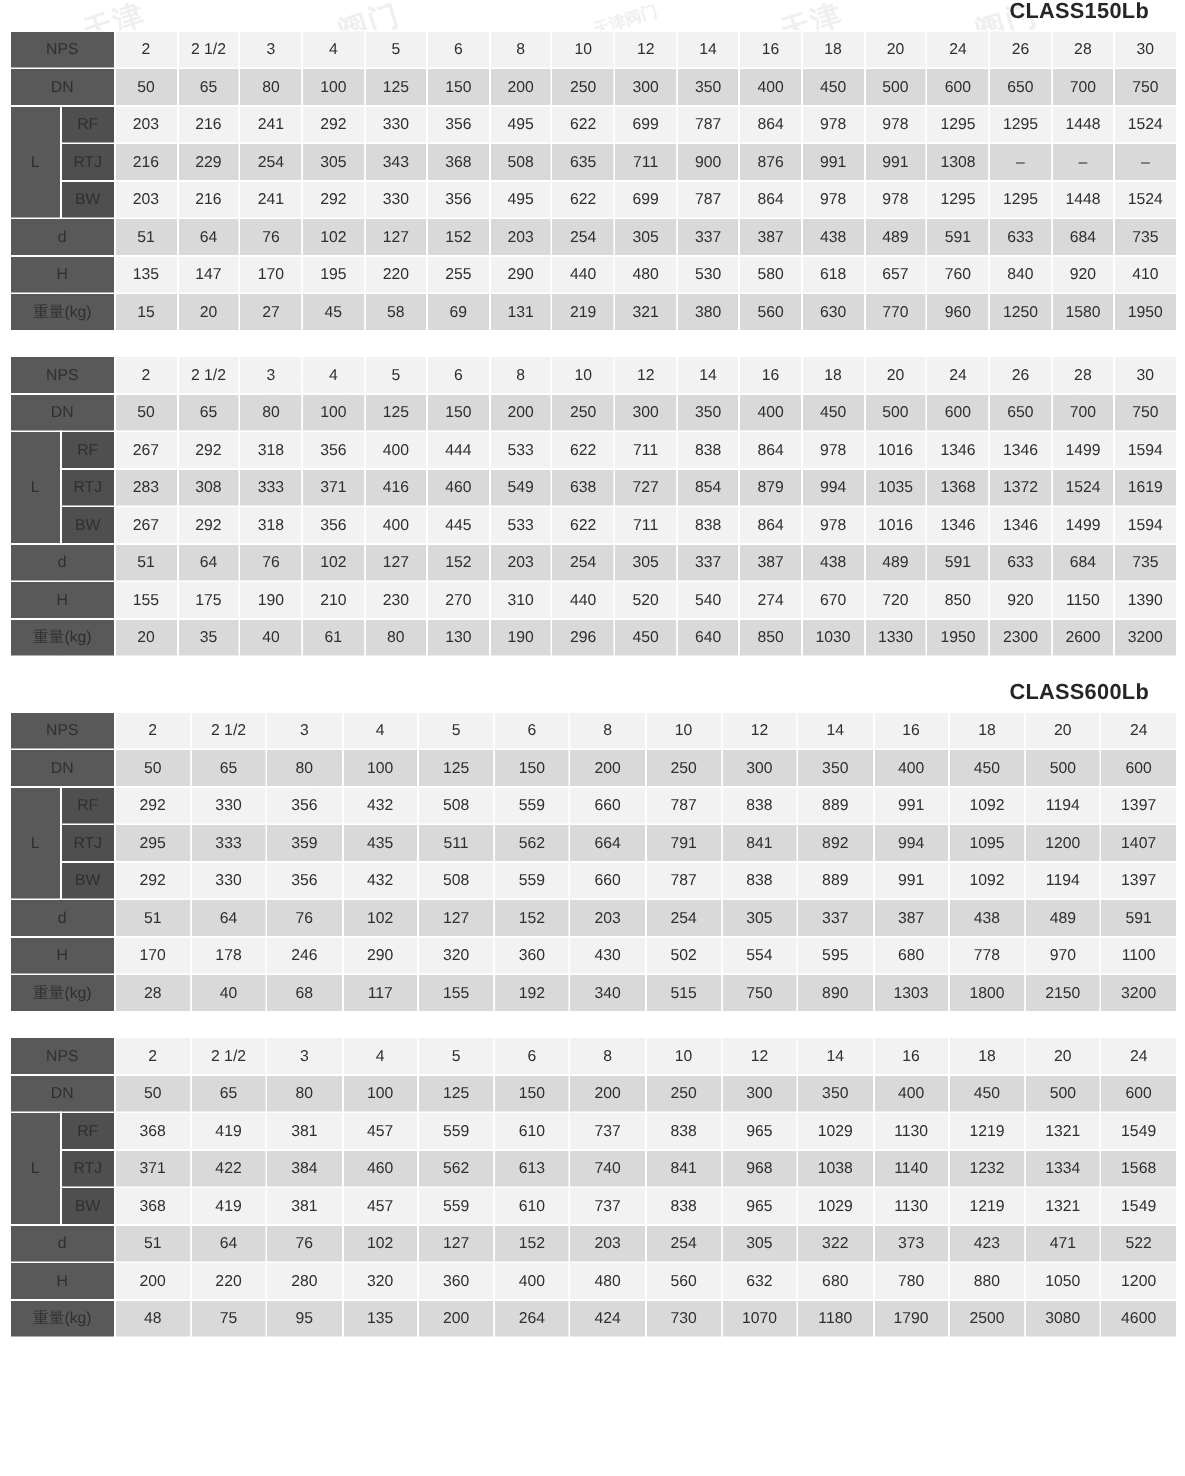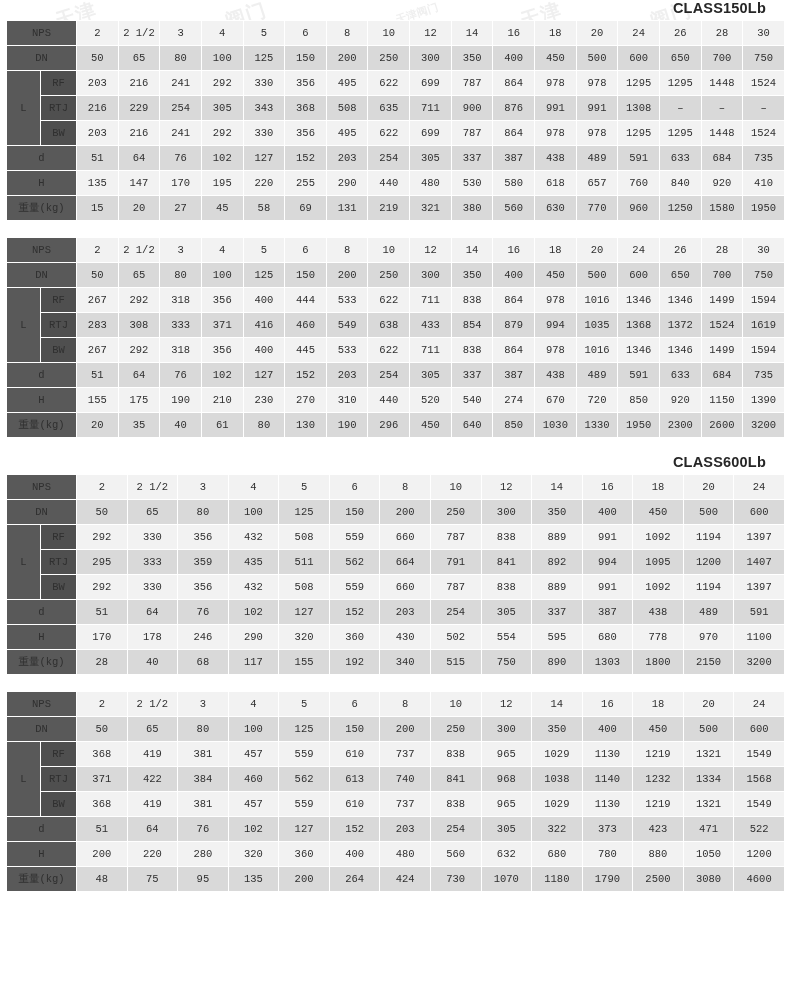--- a/index.html
+++ b/index.html
@@ -52,21 +52,20 @@
     font-weight: bold;
     color: #262626;
     padding-right: 8px;
     padding-bottom: 4px;
     letter-spacing: 0.2px;
   }
   table.spec {
     border-collapse: collapse;
     width: 778px;
     table-layout: fixed;
-    font-family: Liberation Mono, monospace;
   }
   table.spec td, table.spec th {
     border: 1px solid #ffffff;
     font-size: 10.5px;
     text-align: center;
     vertical-align: middle;
     height: 24px;
     padding: 0 1px;
     font-weight: normal;
     color: #2f2f2f;
@@ -394,21 +393,21 @@
           <tr>
             <td class="hdr-sub">RTJ</td>
             <td class="dark">283</td>
             <td class="dark">308</td>
             <td class="dark">333</td>
             <td class="dark">371</td>
             <td class="dark">416</td>
             <td class="dark">460</td>
             <td class="dark">549</td>
             <td class="dark">638</td>
-            <td class="dark">433</td>
+            <td class="dark">727</td>
             <td class="dark">854</td>
             <td class="dark">879</td>
             <td class="dark">994</td>
             <td class="dark">1035</td>
             <td class="dark">1368</td>
             <td class="dark">1372</td>
             <td class="dark">1524</td>
             <td class="dark">1619</td>
           </tr>
           <tr>

